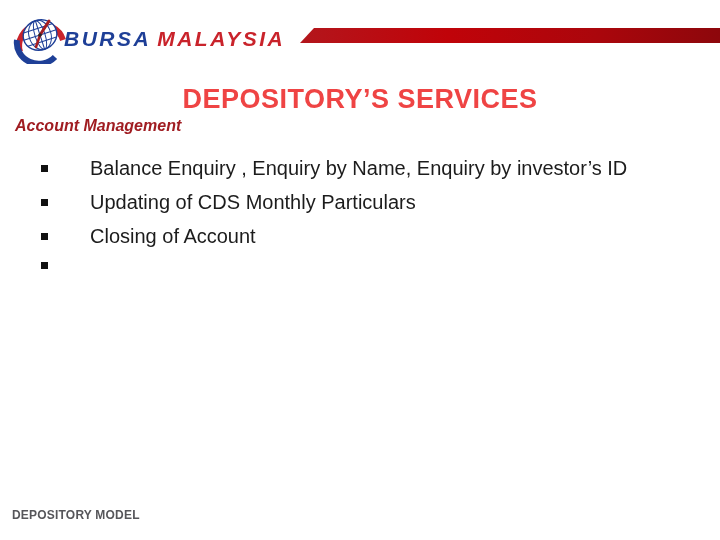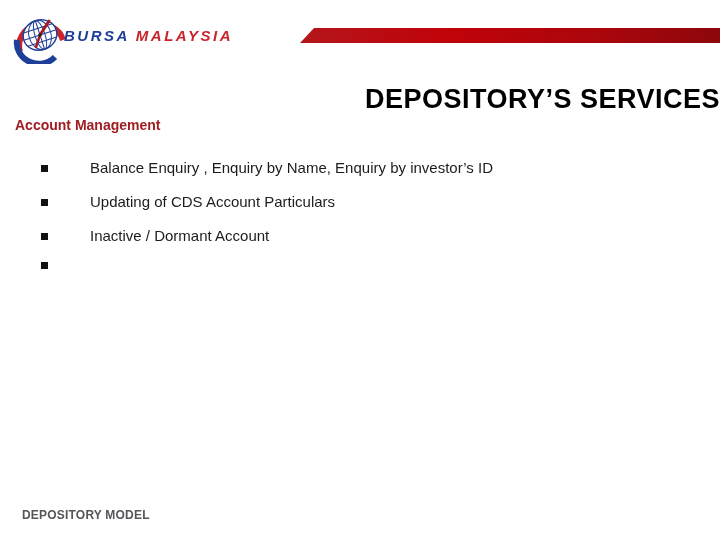--- a/index.html
+++ b/index.html
@@ -9,65 +9,66 @@
     font-family:"Liberation Sans","DejaVu Sans",sans-serif;
     position:relative;
     overflow:hidden;
   }
   .slide{position:absolute;inset:0;background:#ffffff;}
 
   
   .logo-mark{position:absolute;left:12px;top:4px;width:58px;height:60px;}
   .brand{
     position:absolute;left:64px;top:27px;
-    font-size:15px;font-weight:bold;font-style:italic;
+    font-size:21px;font-weight:bold;font-style:italic;
     letter-spacing:2.5px;white-space:nowrap;
   }
   .brand .w1{color:#1e3f97;}
   .brand .w2{color:#c9232b;margin-left:6px;}
   .red-bar{
     position:absolute;left:300px;top:28px;width:420px;height:15px;
     background:linear-gradient(to right,#b3161c 0%,#c00309 35%,#ab060c 70%,#8d070c 100%);
     clip-path:polygon(14px 0,100% 0,100% 100%,0 100%);
   }
 
   
   .title{
     position:absolute;left:0;top:84px;width:720px;
-    text-align:right;
+    text-align:center;
     font-size:27px;font-weight:bold;letter-spacing:0.5px;
-    color:#000000;
+    color:#ef4444;
   }
   .section-heading{
     position:absolute;left:15px;top:117px;
-    font-size:14px;font-weight:bold;
+    font-size:16px;font-weight:bold;
     color:#a01d22;
+    font-style:italic;
   }
 
   
   .content{
     position:absolute;left:38px;top:154px;width:630px;
     color:#1c1c1c;
   }
   .bullet-item{
     position:relative;
     padding-left:52px;
-    font-size:15px;line-height:28.5px;
+    font-size:20px;line-height:28.5px;
     text-align:justify;
   }
   .bullet-item.g1{margin-bottom:5.5px;}
   .bullet-item.narrow{width:548px;}
   .bullet-sq{
     position:absolute;left:3px;top:11px;
     width:7px;height:7px;background:#111;
   }
 
   
   .footer{
-    position:absolute;left:22px;top:508px;
+    position:absolute;left:12px;top:508px;
     font-size:12px;font-weight:bold;letter-spacing:0.2px;
     color:#56565a;
   }
 </style>
 </head>
 <body>
 
 <div class="slide">
 
   <div class="logo-mark">
@@ -100,31 +101,31 @@
   <div class="title">DEPOSITORY’S SERVICES</div>
   <div class="section-heading">Account Management</div>
 
   <div class="content">
     <div class="bullet-item g1">
       <span class="bullet-sq"></span>
       <span>Balance Enquiry , Enquiry by Name, Enquiry by investor’s ID</span>
     </div>
     <div class="bullet-item g1">
       <span class="bullet-sq"></span>
-      <span>Updating of CDS Account Particulars</span>
+      <span>Updating of CDS Monthly Particulars</span>
     </div>
     <div class="bullet-item g1 narrow">
       <span class="bullet-sq"></span>
     </div>
     <div class="bullet-item g2">
       <span class="bullet-sq"></span>
+      <span>Closing of Account</span>
     </div>
     <div class="bullet-item g2">
       <span class="bullet-sq"></span>
-      <span>Inactive / Dormant Account</span>
     </div>
     <div class="bullet-item g2">
       <span class="bullet-sq"></span>
     </div>
   </div>
 
   <div class="footer">DEPOSITORY MODEL</div>
 
 </div>
 

